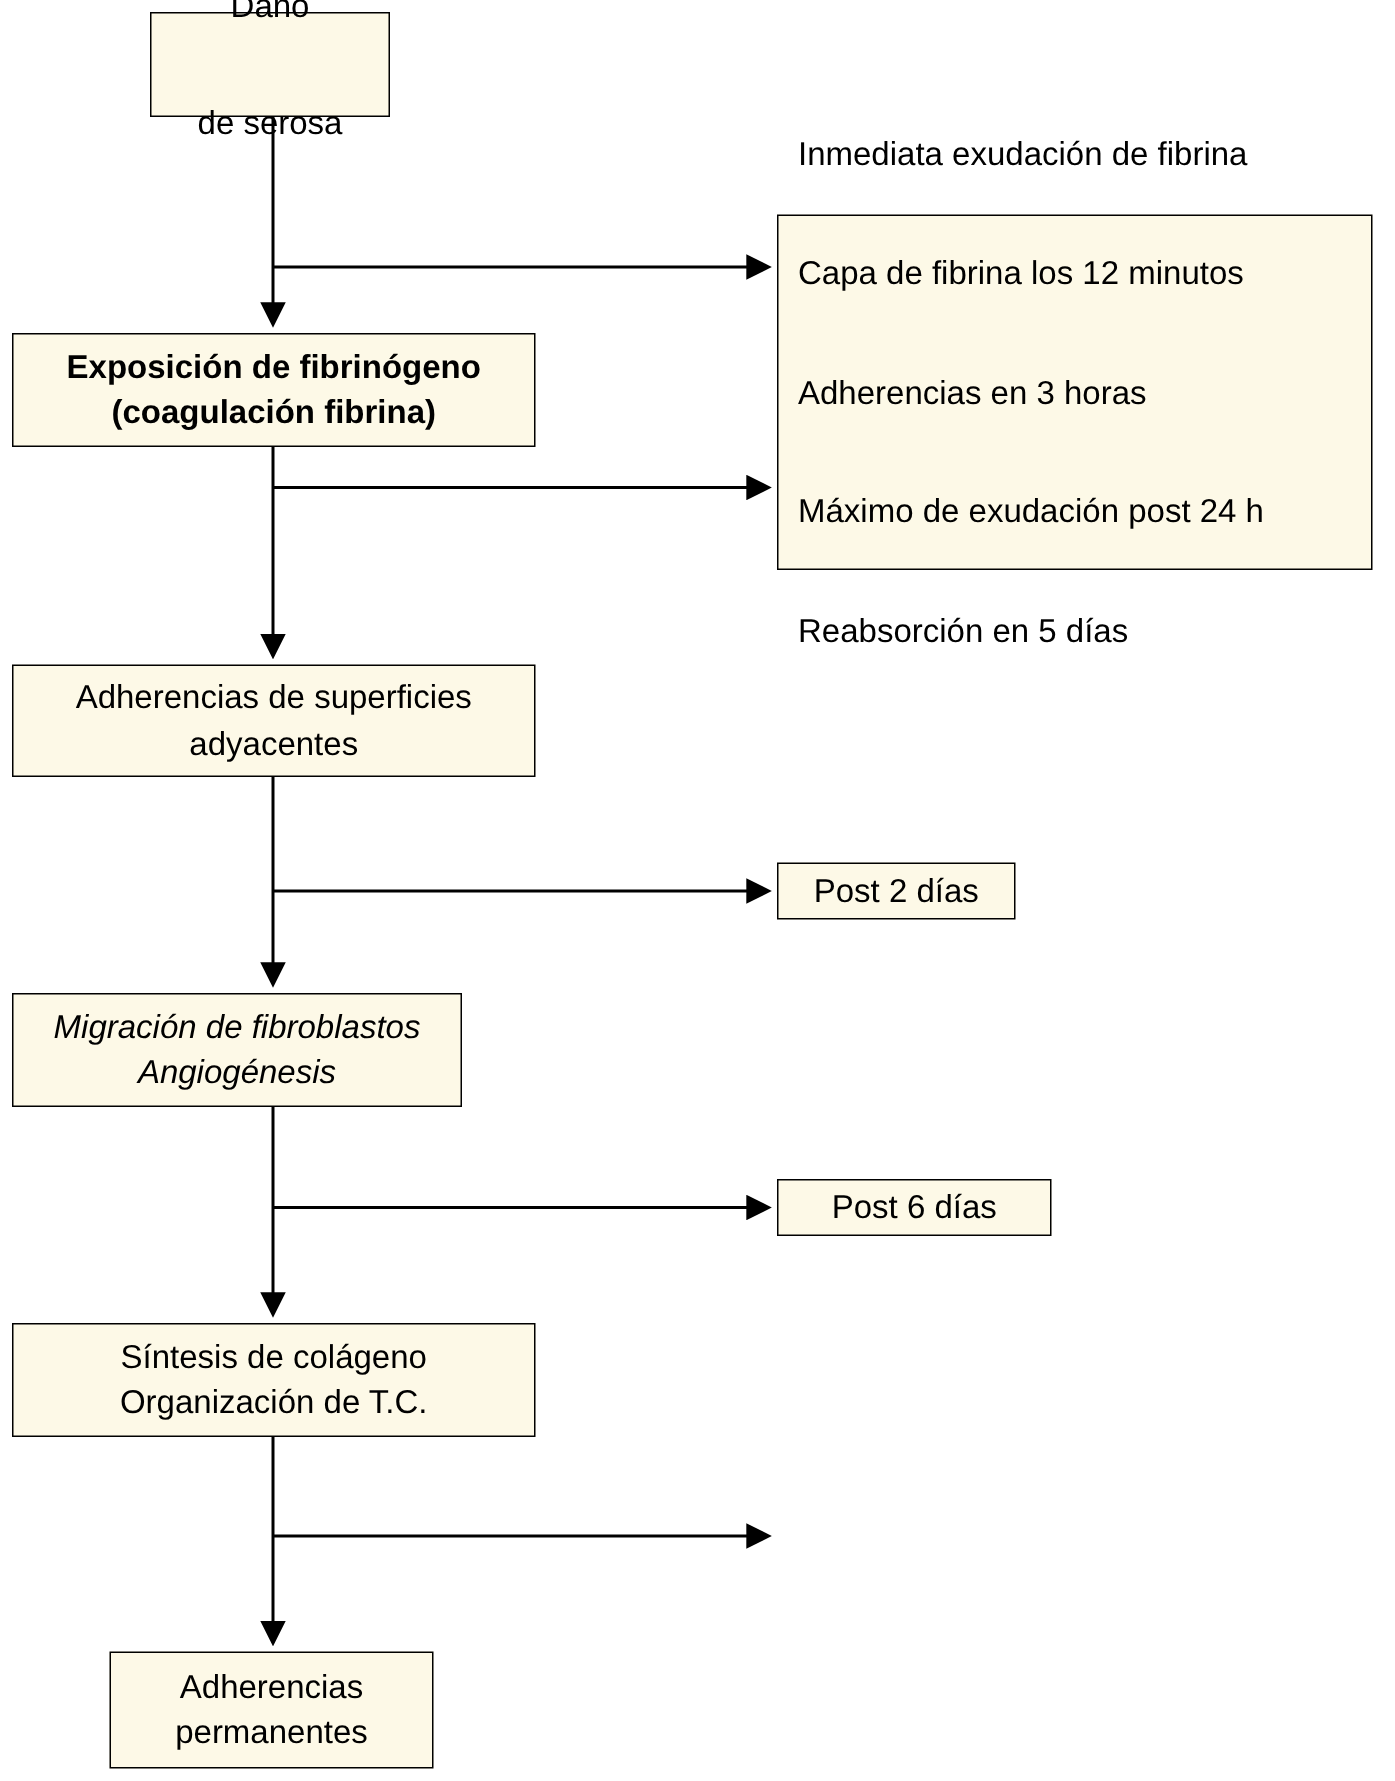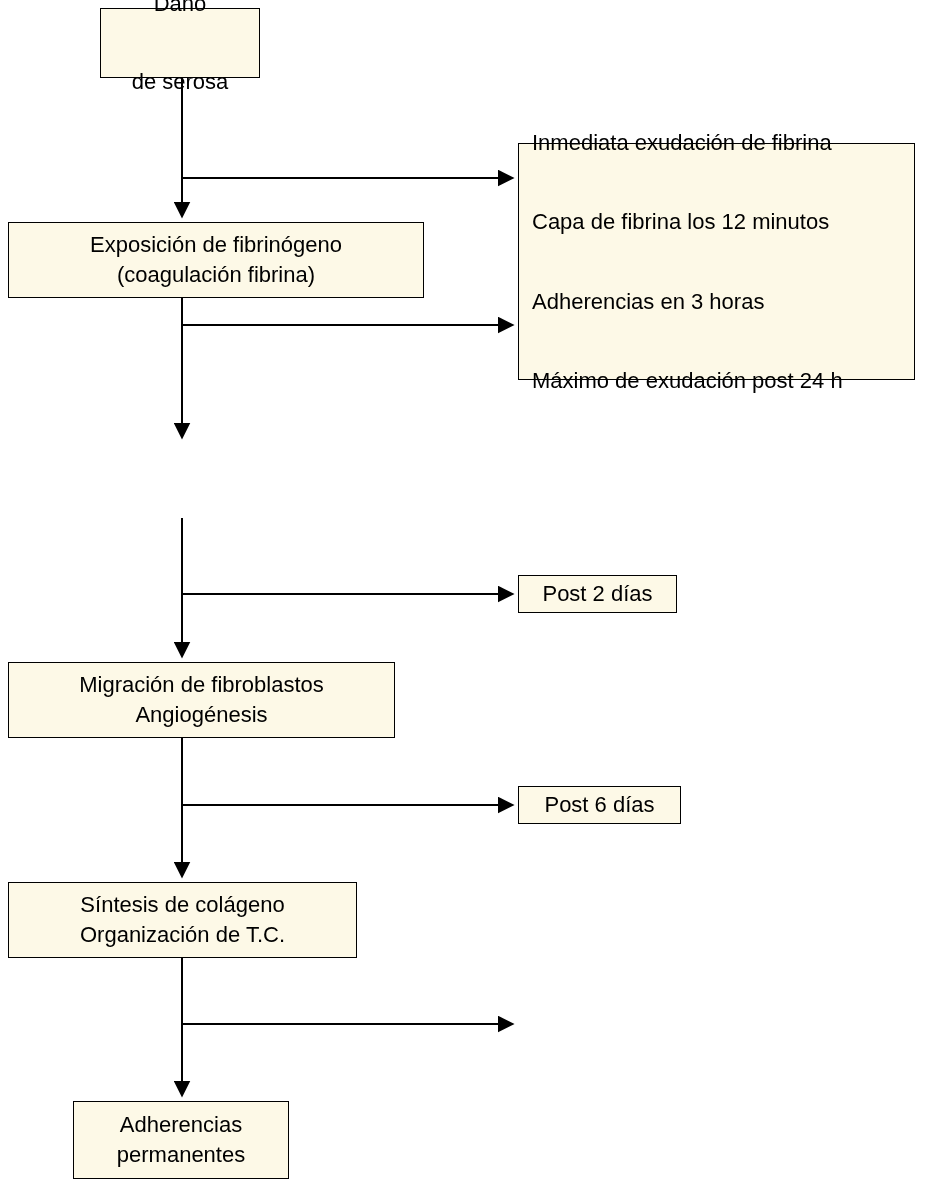--- a/index.html
+++ b/index.html
@@ -73,50 +73,55 @@
     <line x1="182" y1="594" x2="512" y2="594" stroke="#000" stroke-width="2" marker-end="url(#arrow)"></line>
     <line x1="182" y1="805" x2="512" y2="805" stroke="#000" stroke-width="2" marker-end="url(#arrow)"></line>
     <line x1="182" y1="1024" x2="512" y2="1024" stroke="#000" stroke-width="2" marker-end="url(#arrow)"></line>
   </svg>
 
   <div class="node center" style="left:100px; top:8px; width:160px; height:70px;gap:47px;">
     <div class="line">Daño</div>
     <div class="line">de serosa</div>
   </div>
 
-  <div class="node center" style="left:8px; top:222px; width:416px; height:76px;">
+  <div class="node center" style="left:8px; top:222px; width:349px; height:76px;font-weight:bold;">
     <div class="line">Exposición de fibrinógeno</div>
     <div class="line">(coagulación fibrina)</div>
   </div>
 
+  <div class="node center" style="left:8px; top:443px; width:349px; height:75px;">
+    <div class="line">Adherencias de superficies</div>
+    <div class="line">adyacentes</div>
+  </div>
 
-  <div class="node center" style="left:8px; top:662px; width:387px; height:76px;">
+  <div class="node center" style="left:8px; top:662px; width:300px; height:76px;font-style:italic;">
     <div class="line">Migración de fibroblastos</div>
     <div class="line">Angiogénesis</div>
   </div>
 
   <div class="node center" style="left:8px; top:882px; width:349px; height:76px;">
     <div class="line">Síntesis de colágeno</div>
     <div class="line">Organización de T.C.</div>
   </div>
 
   <div class="node center" style="left:73px; top:1101px; width:216px; height:78px;justify-content:center;">
     <div class="line">Adherencias</div>
     <div class="line">permanentes</div>
   </div>
 
   <div class="node left" style="left:518px; top:143px; width:397px; height:237px;">
     <div class="line">Inmediata exudación de fibrina</div>
     <div class="line">Capa de fibrina los 12 minutos</div>
     <div class="line">Adherencias en 3 horas</div>
     <div class="line">Máximo de exudación post 24 h</div>
+    <div class="line">Reabsorción en 5 días</div>
   </div>
 
   <div class="node center" style="left:518px; top:575px; width:159px; height:38px;">
     <div class="line">Post 2 días</div>
   </div>
 
-  <div class="node center" style="left:518px; top:786px; width:163px; height:38px;">
+  <div class="node center" style="left:518px; top:786px; width:183px; height:38px;">
     <div class="line">Post 6 días</div>
   </div>
 
 
 </div>
 
 </body></html>

